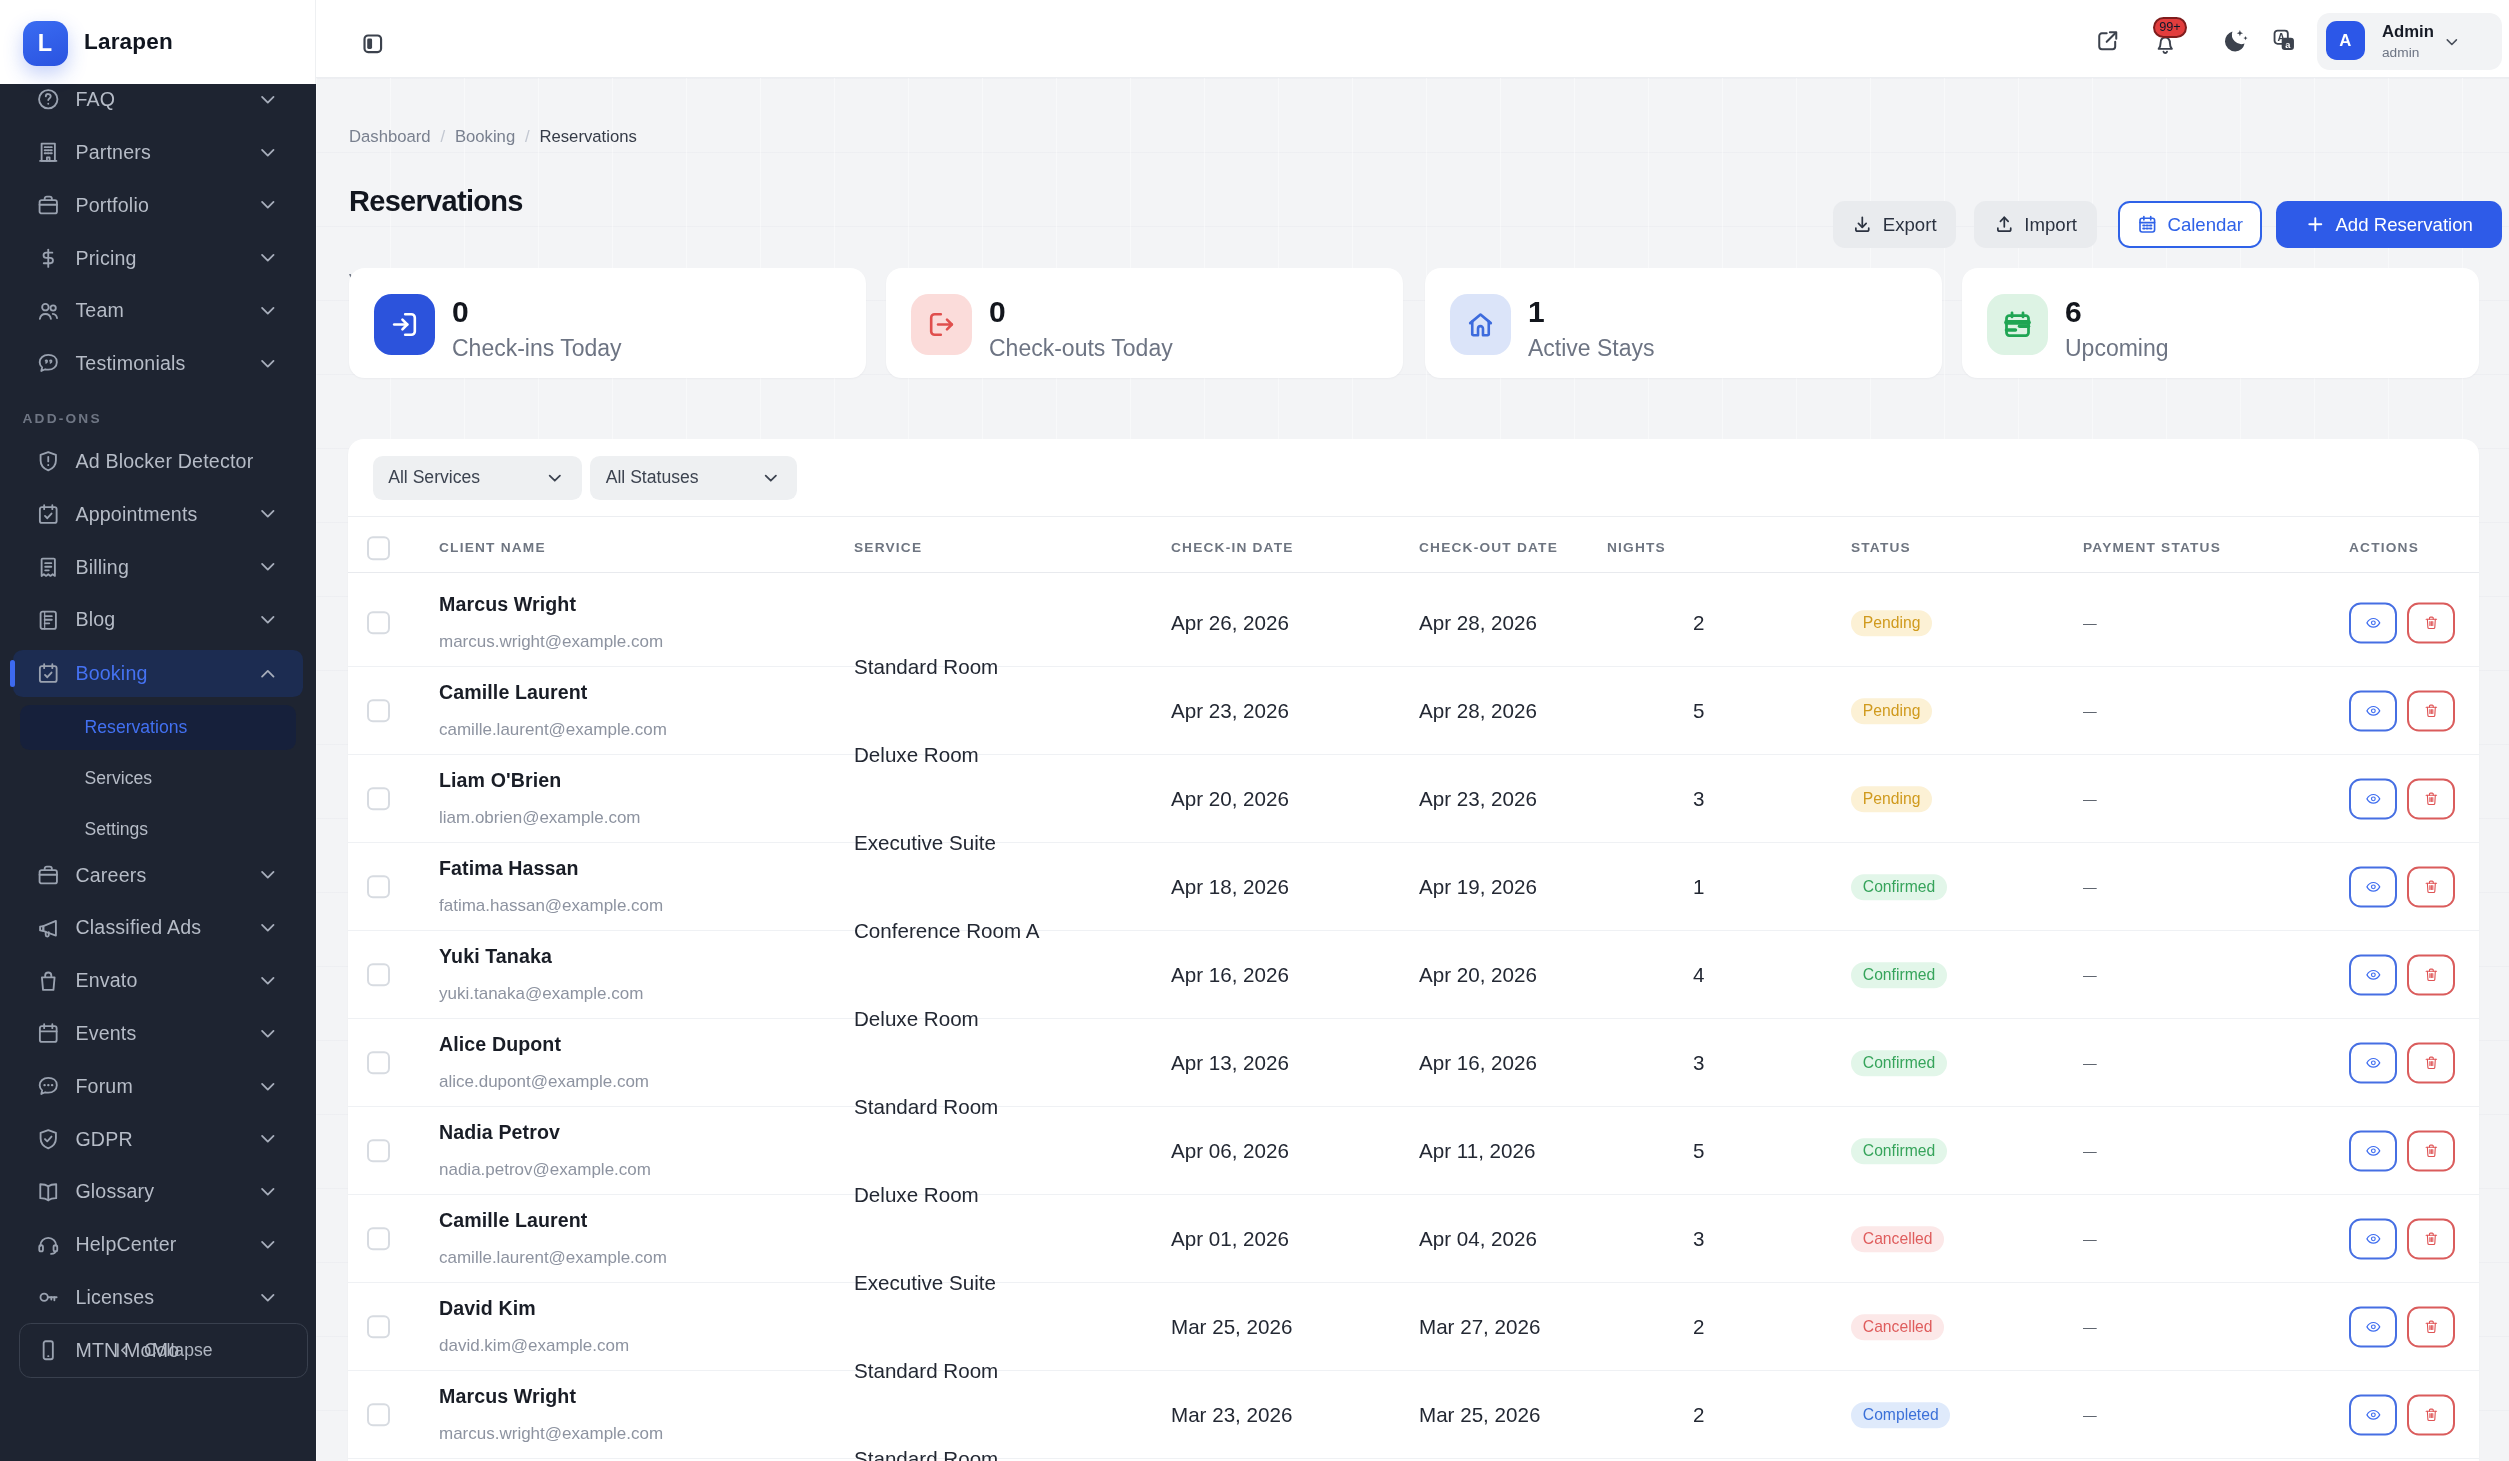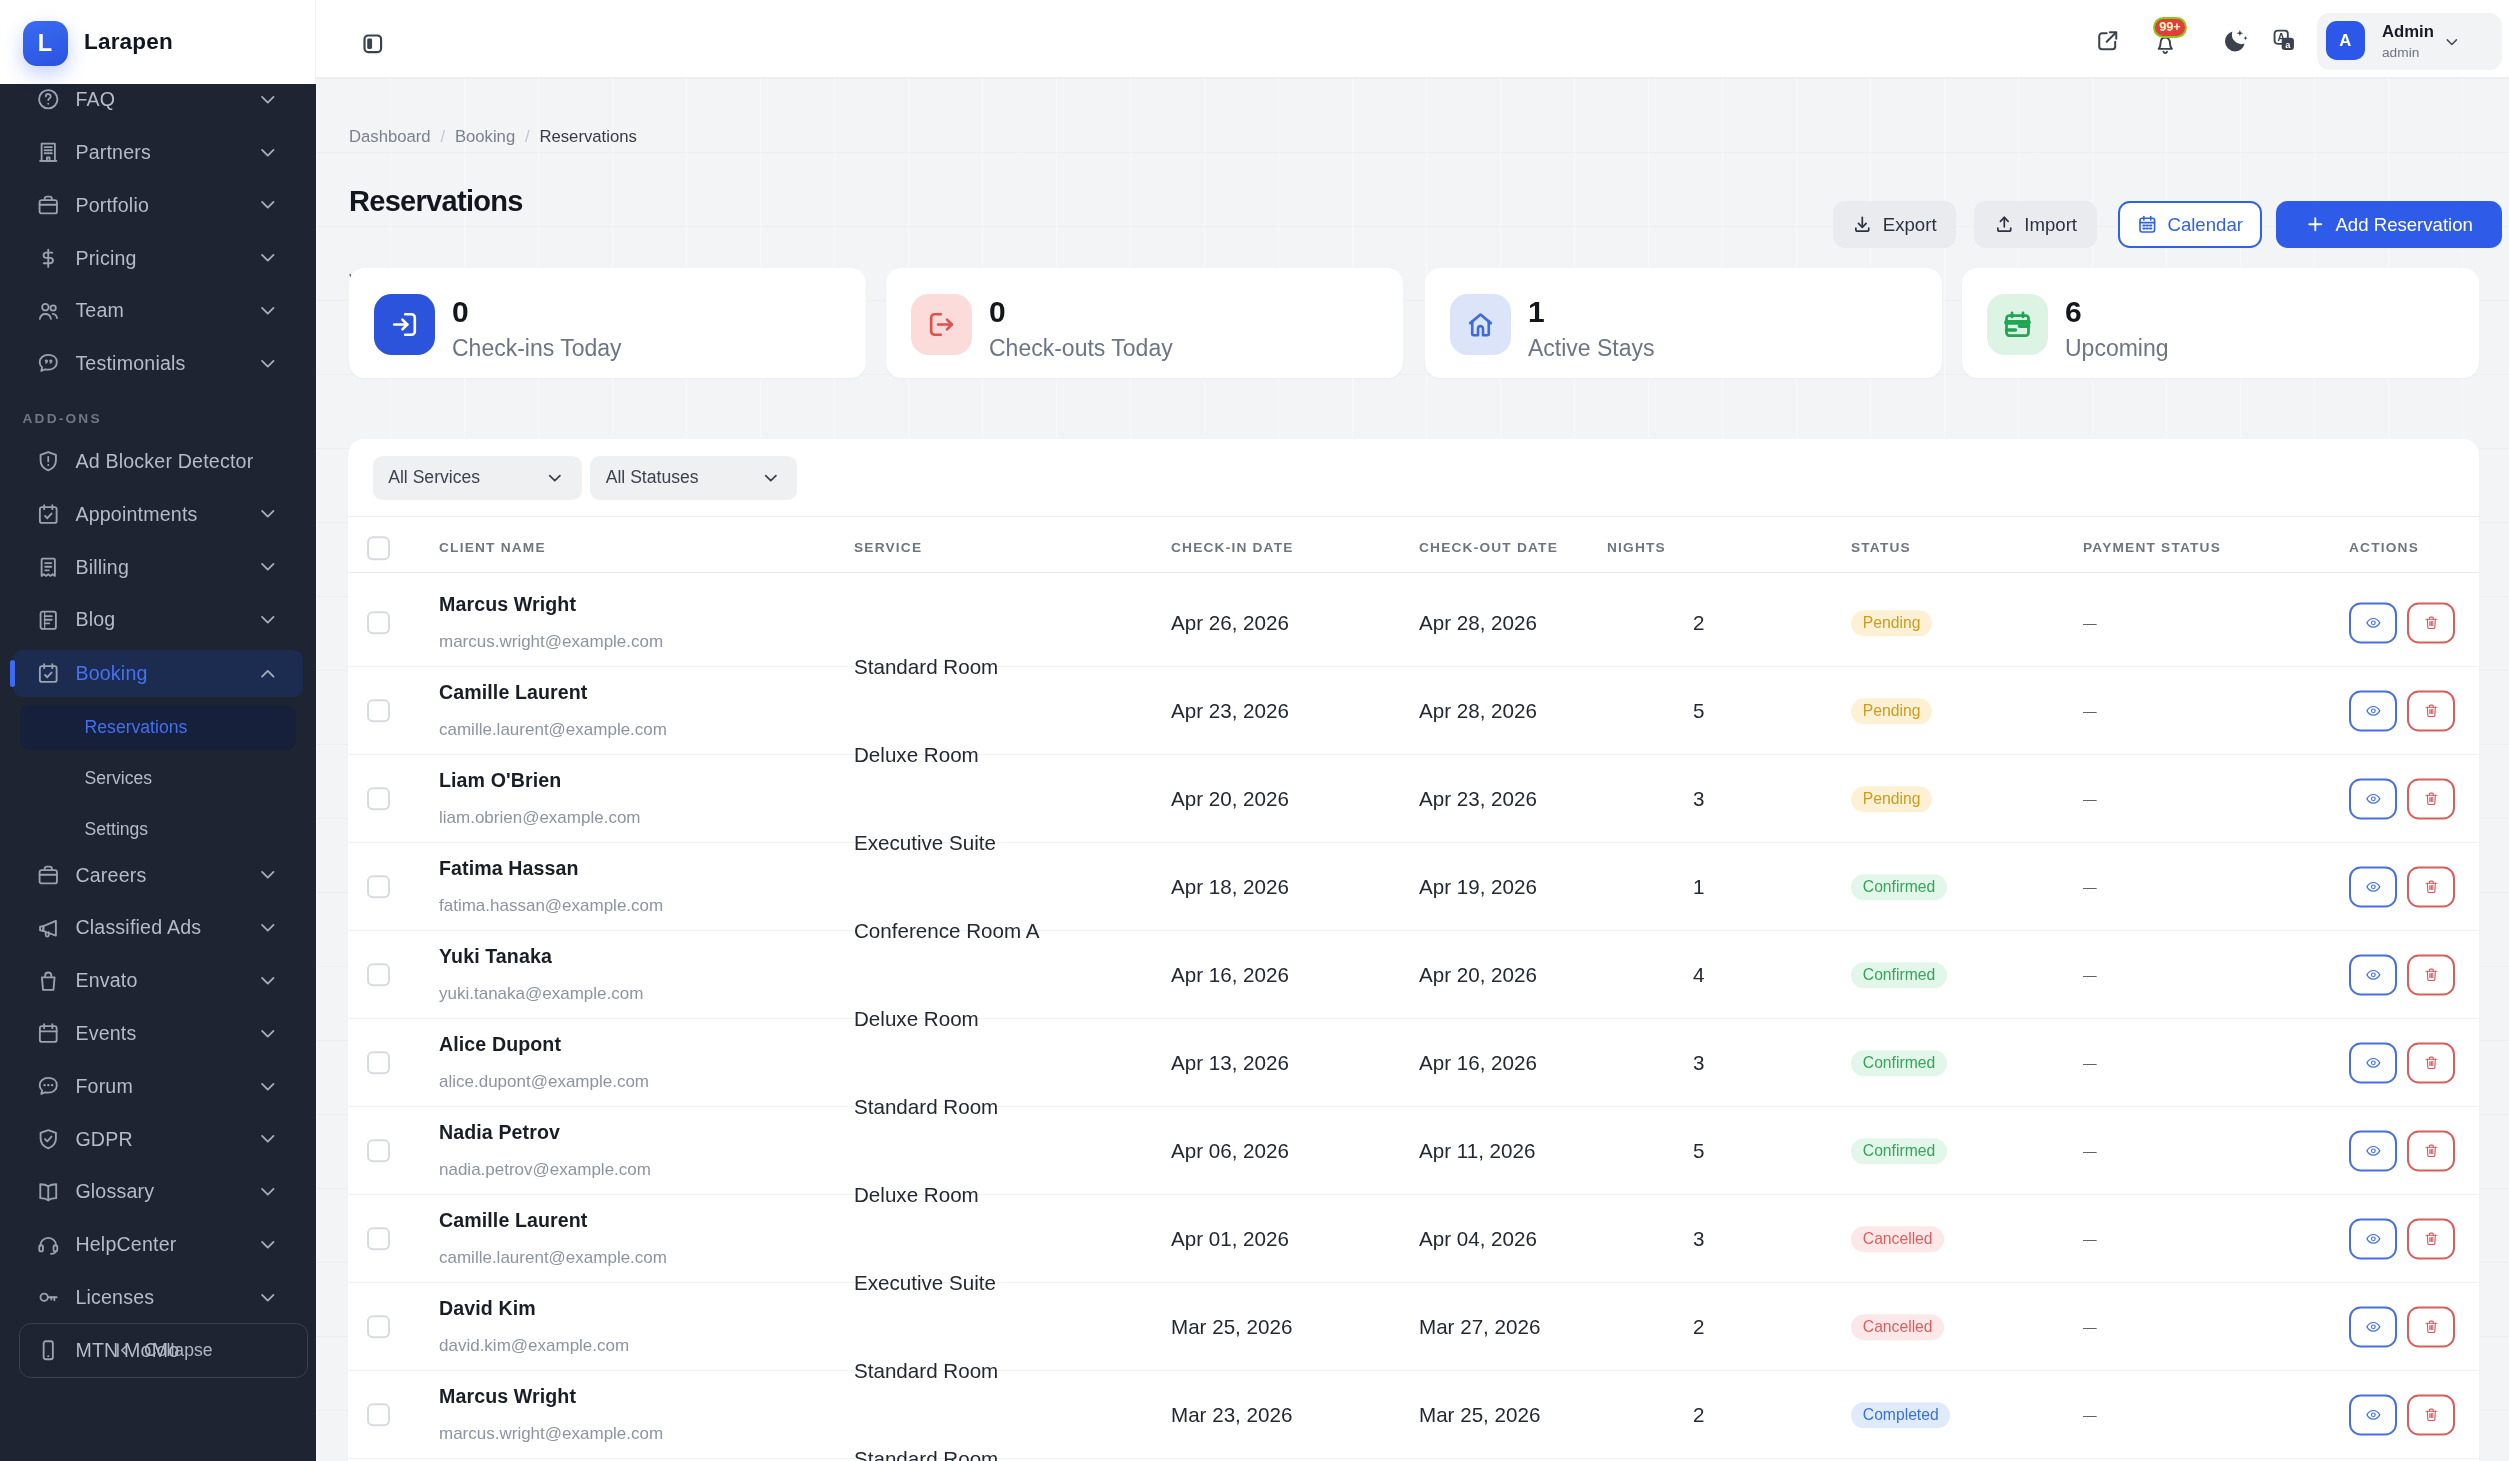--- a/index.html
+++ b/index.html
@@ -35,21 +35,21 @@
 .collapse svg { width:18.6px; height:18.6px; }
 
 
 #top { position:absolute; left:316px; top:0; right:0; height:78px; background:#ffffff; z-index:4;
   border-bottom:1px solid #eceef1; }
 .ticon { position:absolute; color:#3c424d; }
 #tgl { left:46px; top:33px; width:21.6px; height:21.6px; }
 #lnk { left:1779px; top:28px; width:25.5px; height:25.5px; }
 #bell { left:1837px; top:31px; width:24.5px; height:24.5px; }
 #badge { position:absolute; left:1837px; top:16.7px; min-width:34px; height:21.6px; background:#e23d3d;
-  border:2px solid #84cc16; border-radius:10.8px; color:#fef9c3; font-size:12.7px; font-weight:700;
+  border:2px solid #7f1d1d; border-radius:10.8px; color:#0f172a; font-size:12.7px; font-weight:400;
   display:flex; align-items:center; justify-content:center; padding:0 3.9px; }
 #moon { left:1905px; top:26.5px; width:28px; height:28px; }
 #tran { left:1956px; top:28px; width:24.5px; height:24.5px; }
 .admin { position:absolute; left:2001px; top:12.7px; width:185px; height:57px; background:#f2f3f5; border-radius:12.7px; }
 .avatar { position:absolute; left:8.8px; top:8.8px; width:39px; height:39px; border-radius:10.8px; background:#2c57e8;
   color:#fff; font-size:16.7px; font-weight:700; display:flex; align-items:center; justify-content:center; }
 .aname { position:absolute; left:65px; top:9.8px; font-size:16.7px; font-weight:700; color:#171b26; }
 .arole { position:absolute; left:65px; top:32px; font-size:13.7px; color:#6d7483; }
 .admin svg { position:absolute; right:42px; top:21.6px; width:15.7px; height:15.7px; color:#4a505c; }
 

